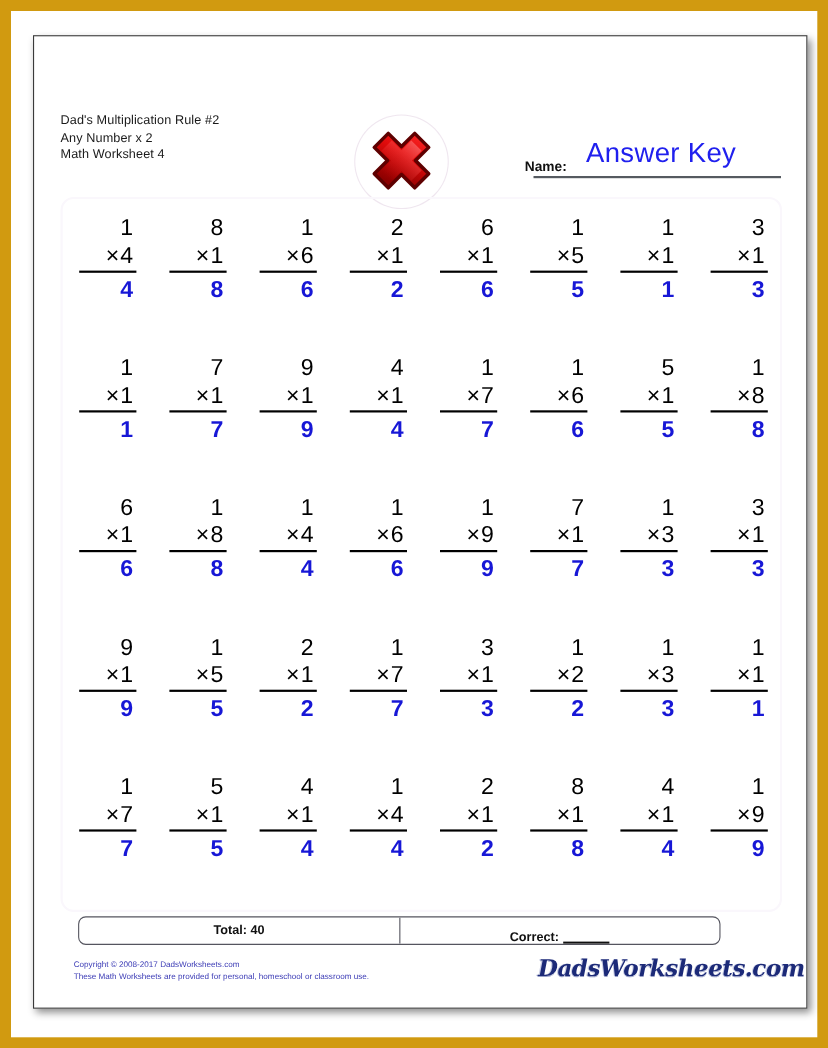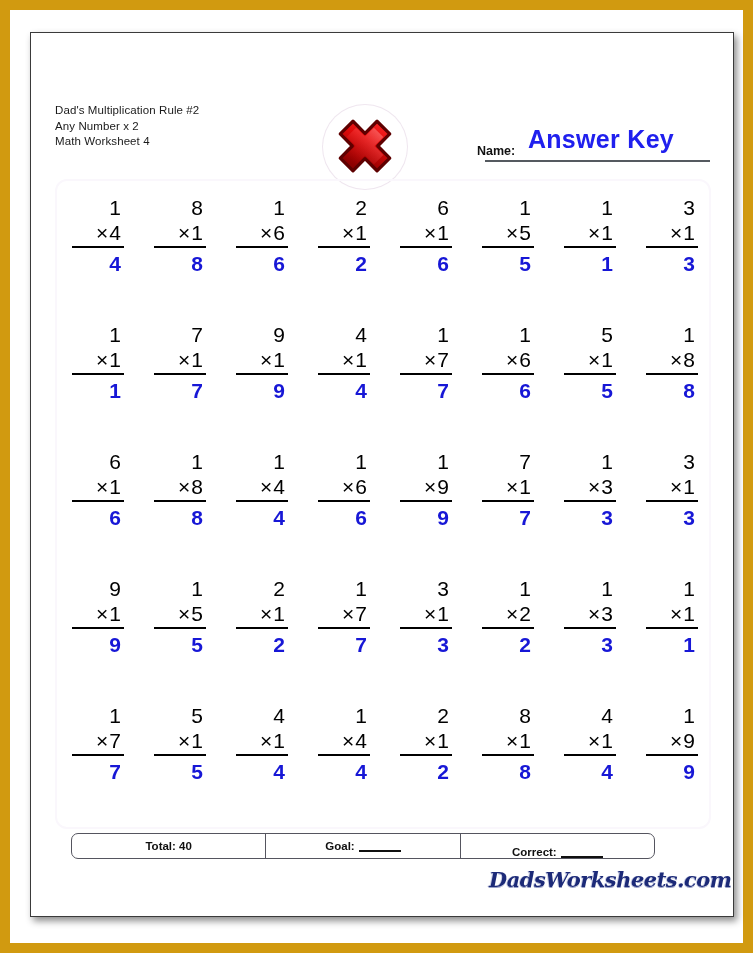--- a/index.html
+++ b/index.html
@@ -105,21 +105,21 @@
     height: 2px;
     background: #555a60;
   }
   #answer-key {
     position: absolute;
     left: 60px;
     top: 0px;
     width: 200px;
     text-align: center;
     font-size: 25px;
-    font-weight: bold;
+    font-weight: normal;
     color: #2020ee;
     letter-spacing: 0.3px;
   }
 
   
   #grid-panel {
     position: absolute;
     left: 24px;
     top: 146px;
     width: 656px;
@@ -576,28 +576,28 @@
             </div>
           </div>
         </div>
     </div>
 
     <div id="score-row">
       <div class="score-cell">
         <span>Total: 40</span>
       </div>
       <div class="score-cell">
-        <span>Goal:</span>
-        <span class="blank-line"></span>
-      </div>
-      <div class="score-cell">
         <span>Correct:</span>
         <span class="blank-line"></span>
       </div>
     </div>
 
+    <div id="copyright">
+      <div>Copyright © 2008-2017 DadsWorksheets.com</div>
+      <div>These Math Worksheets are provided for personal, homeschool or classroom use.</div>
+    </div>
 
     <div id="logo">
       <span id="logo-text">DadsWorksheets.com</span>
     </div>
 
   </div>
 </div>
 
 </body></html>

